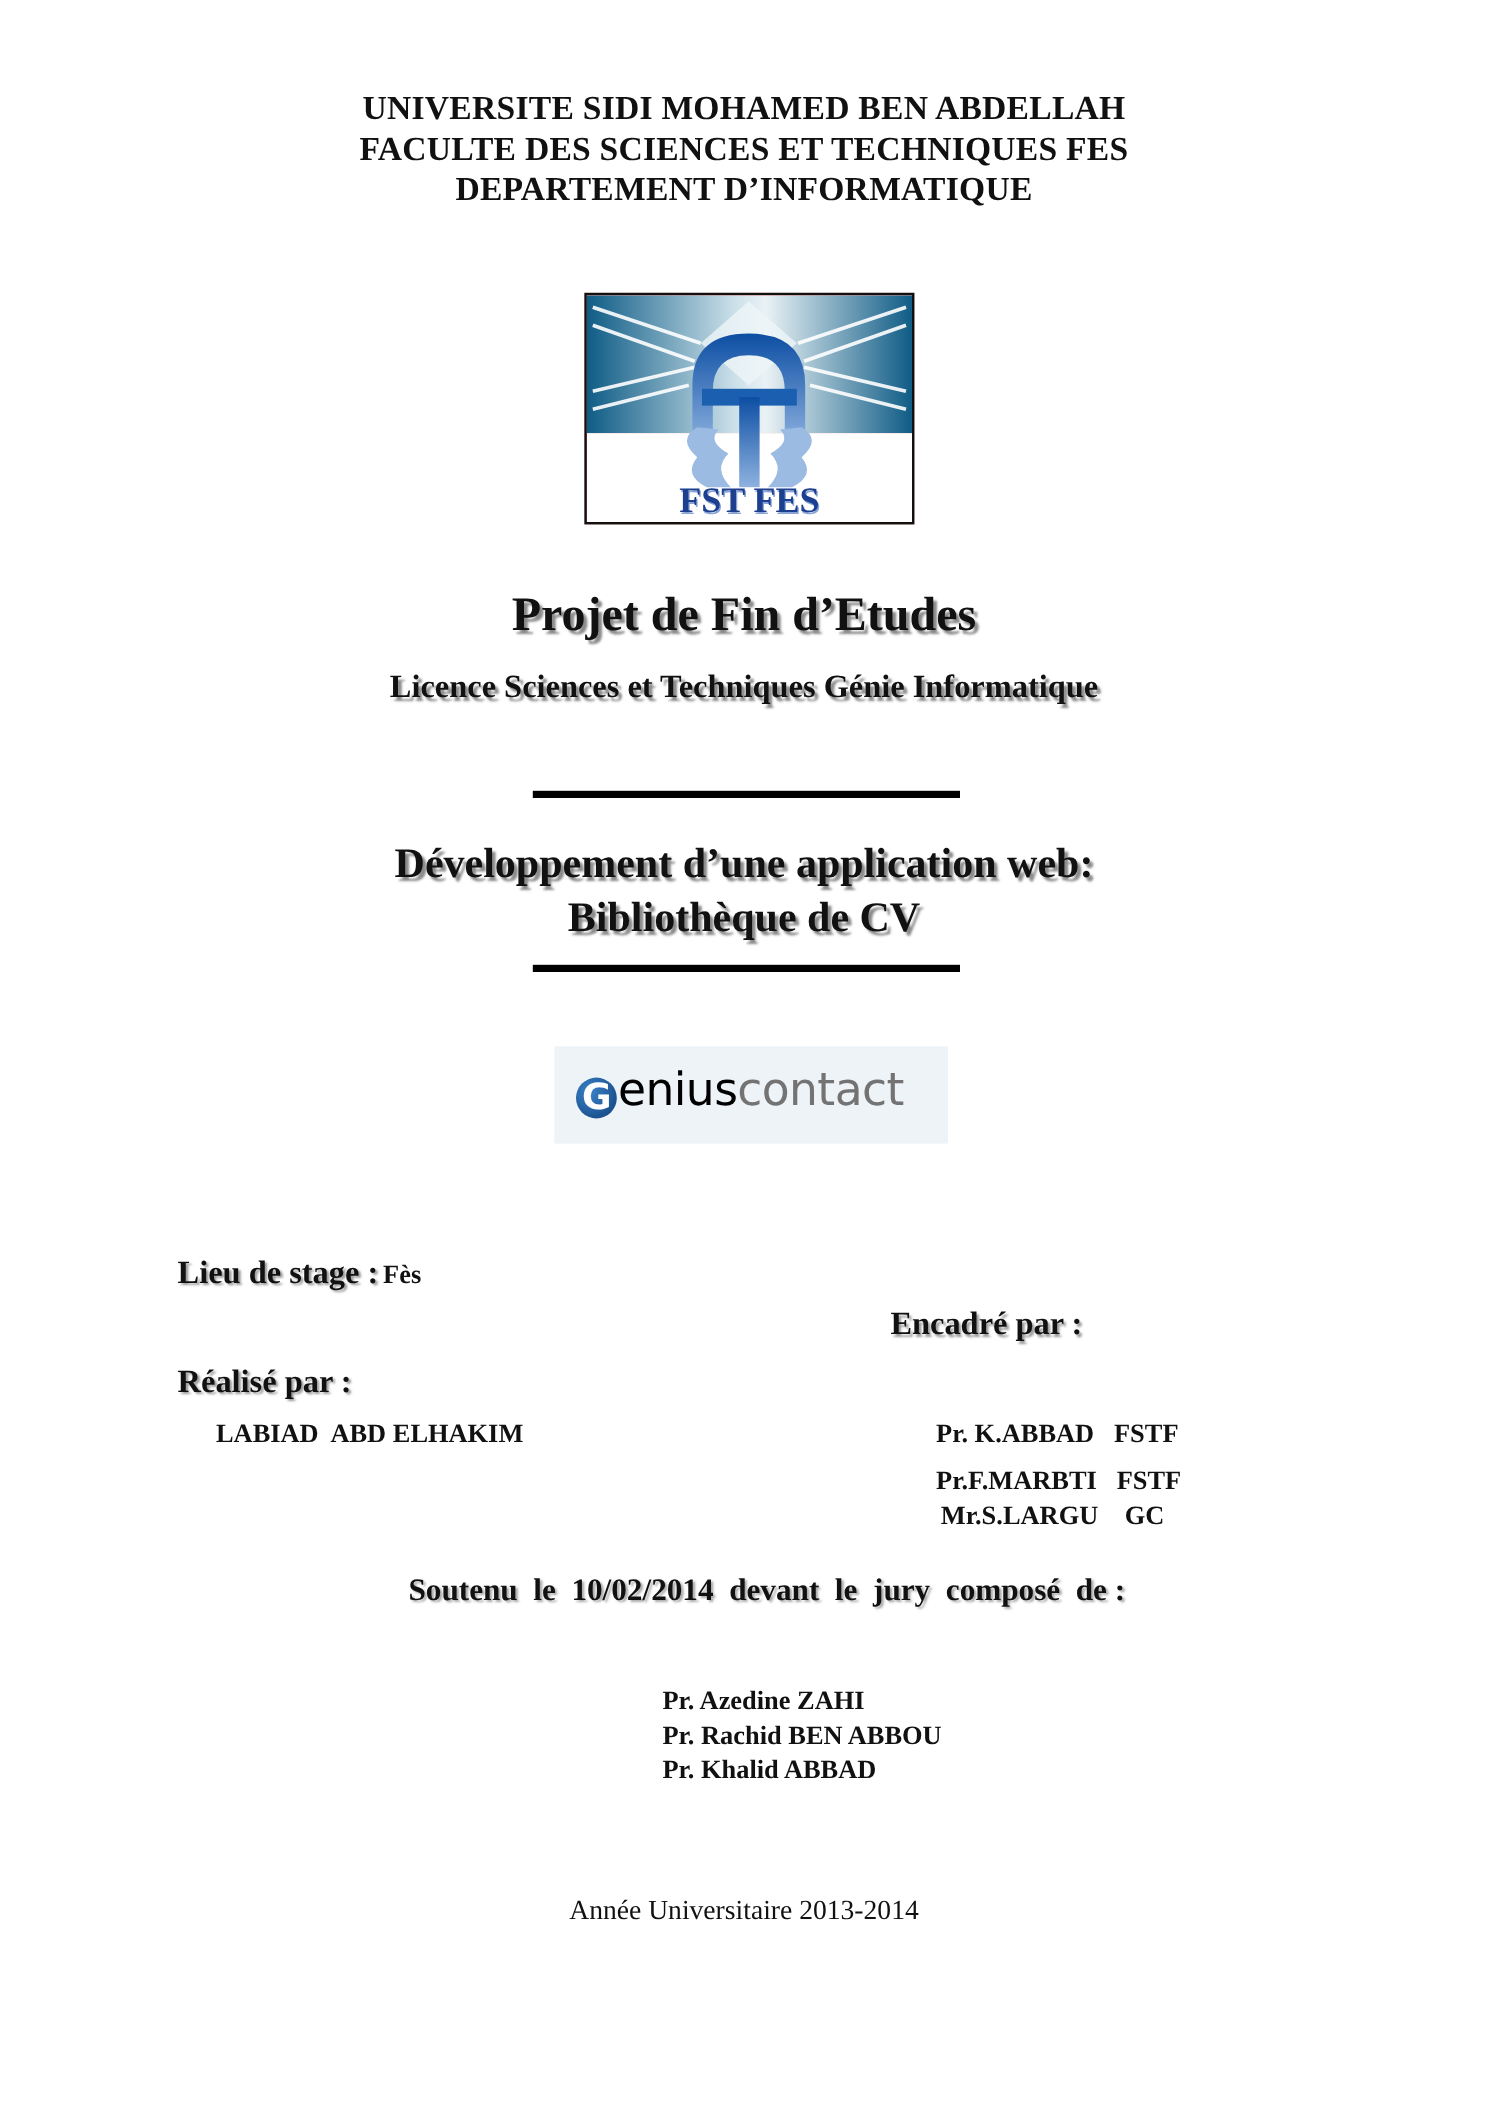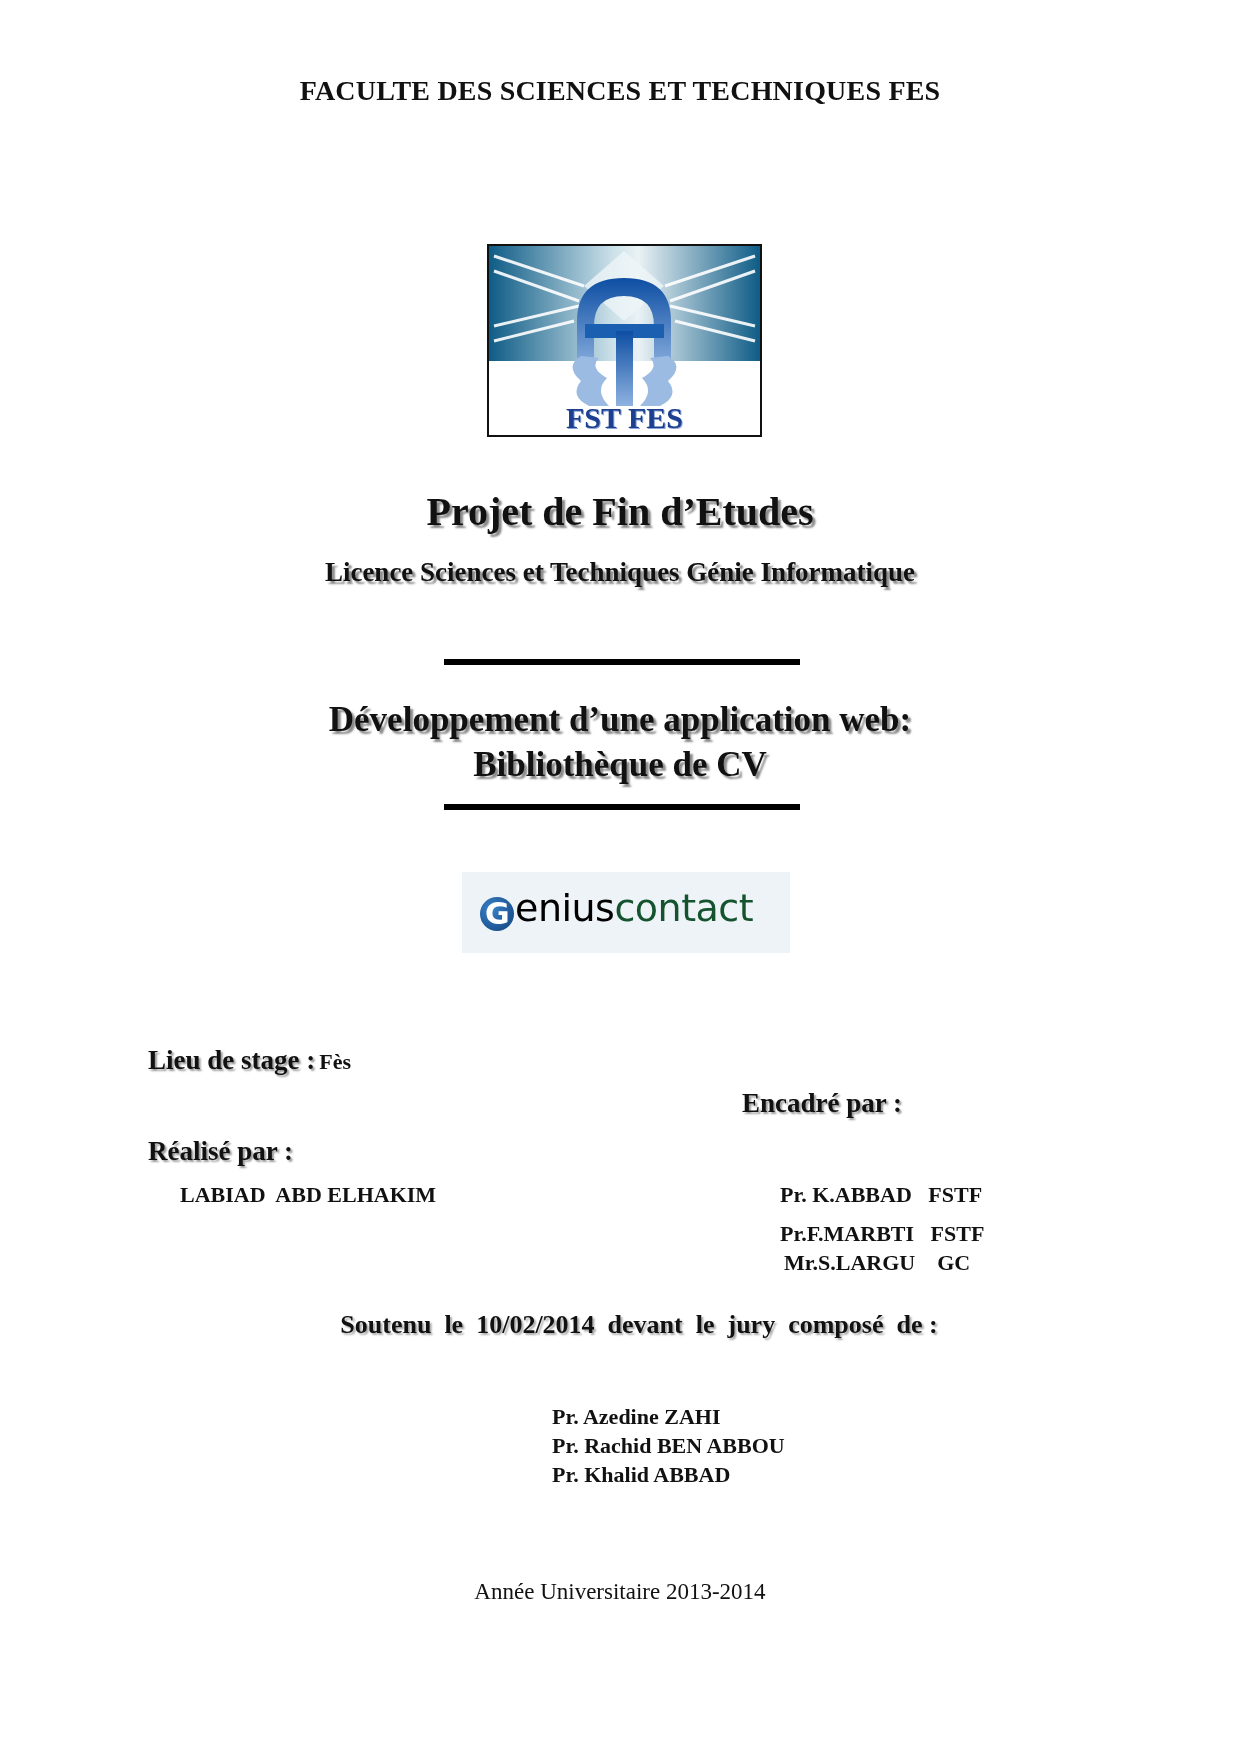--- a/index.html
+++ b/index.html
@@ -16,30 +16,32 @@
   .rule { left: 444px; width: 356px; height: 6px; background: #000; }
   .t3 { font-size: 35px; line-height: 45px; top: 697px; }
   .genius { left: 462px; top: 872px; width: 328px; height: 81px; background: #eef3f8; }
   .genius-text { position: absolute; left: 18px; top: 14px; font-family: "DejaVu Sans", sans-serif;
                  font-size: 38px; letter-spacing: -0.5px; white-space: nowrap; }
   .g-mark { display: inline-block; width: 34px; height: 34px; border-radius: 50%;
             background: radial-gradient(circle at 35% 35%, #3a82c8, #0f3f7a); color: #fff;
             font-weight: bold; font-size: 30px; line-height: 34px; text-align: center;
             vertical-align: -3px; margin-right: 1px; }
   .g-dark { color: #000000; }
-  .g-light { color: #14532d; }
+  .g-light { color: #737373; }
   .label { font-weight: bold; font-size: 27px; text-shadow: 2px 2px 2px #9a9a9a; }
   .val { font-weight: bold; font-size: 22px; }
   .small-bold { font-weight: bold; font-size: 22px; line-height: 29px; white-space: pre; }
 </style>
 </head>
 <body>
 
 <div class="abs center hdr" style="top:74px;">
+  <div>UNIVERSITE SIDI MOHAMED BEN ABDELLAH</div>
   <div>FACULTE DES SCIENCES ET TECHNIQUES FES</div>
+  <div>DEPARTEMENT D’INFORMATIQUE</div>
 </div>
 
 <div class="abs logo-box">
   <svg width="271" height="189" viewBox="0 0 271 189">
     <defs>
       <linearGradient id="bgL" x1="0" y1="0" x2="1" y2="0">
         <stop offset="0" stop-color="#0f5c86"></stop>
         <stop offset="0.45" stop-color="#c9dfe8"></stop>
         <stop offset="0.55" stop-color="#eaf2f5"></stop>
         <stop offset="1" stop-color="#0f5c86"></stop>

